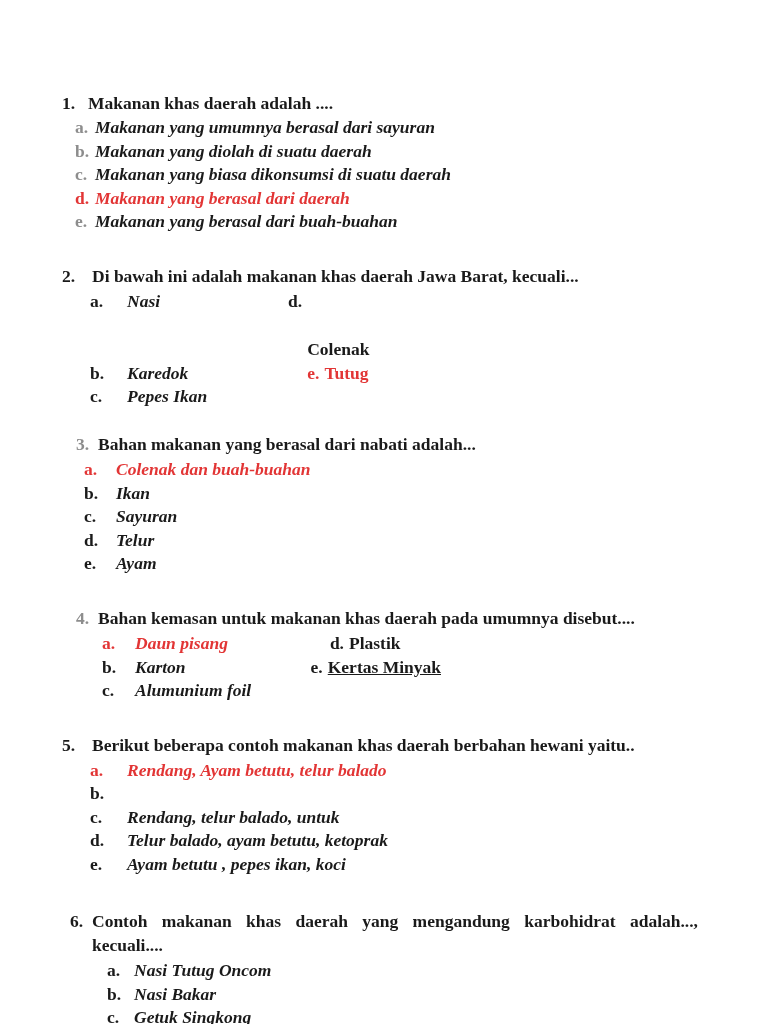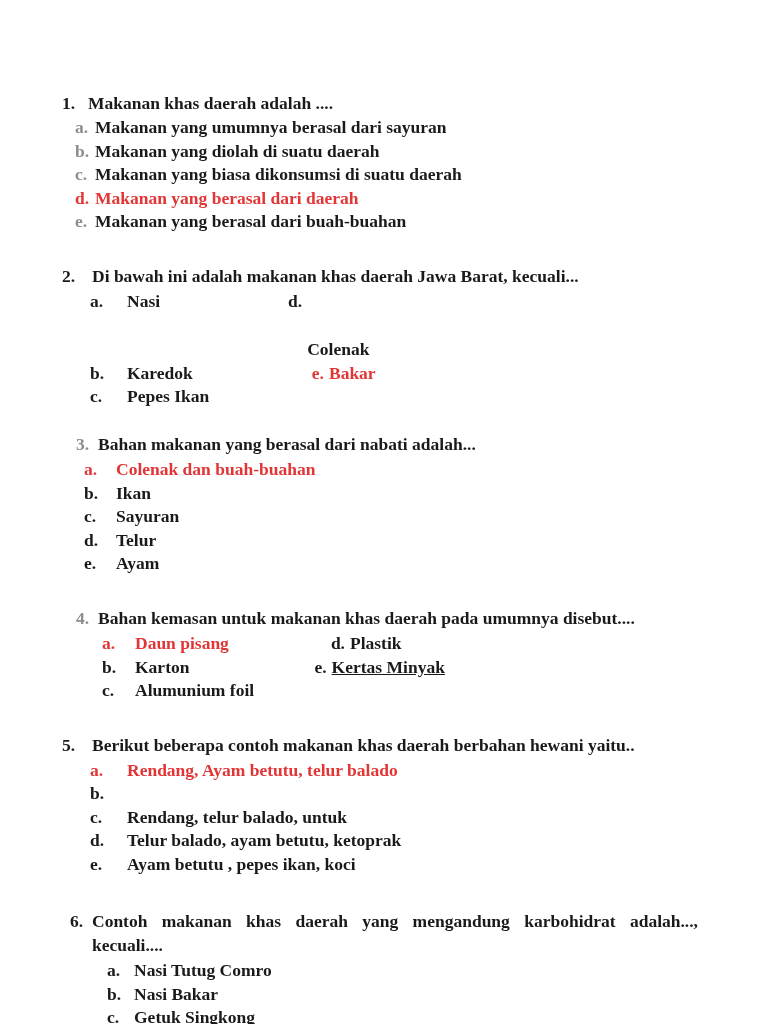--- a/index.html
+++ b/index.html
@@ -57,20 +57,21 @@
     font-size: 17.5px;
     line-height: 1.345;
   }
   .opt-letter {
     flex: 0 0 auto;
     white-space: pre;
   }
   .opt-text {
     flex: 0 0 auto;
     white-space: pre;
+    font-style: italic;
   }
   
   .c-black  { color: #1a1a1a; }
   .c-grey   { color: #8d8d8d; }
   .c-red    { color: #e23535; }
 
   
   
   .ind-q1 .q-num      { width: 26px; }
   .ind-q1 .opts       { padding-left: 13px; }
@@ -158,21 +159,21 @@
         <span class="opt-text c-black">Nasi</span>
         <span class="spacer-q2"></span>
         <span class="col-b c-black">d.</span>
         <span class="col-b c-black" style="padding-left:5px;margin-top:48px;">Colenak</span>
       </div>
       <div class="opt-row two-col">
         <span class="opt-letter c-black">b.</span>
         <span class="opt-text c-black">Karedok</span>
         <span class="spacer-q2" style="width:119px;"></span>
         <span class="col-b c-red">e.</span>
-        <span class="col-b c-red" style="padding-left:5px;">Bakar</span>
+        <span class="col-b c-red" style="padding-left:5px;">Tutug</span>
       </div>
       <div class="opt-row">
         <span class="opt-letter c-black">c.</span>
         <span class="opt-text c-black">Pepes Ikan</span>
       </div>
     </div>
   </div>
 
   <div class="gap-sm"></div>
 
@@ -267,21 +268,21 @@
   <div class="gap-lg"></div>
 
   <div class="q-block ind-q6">
     <div class="q-line">
       <span class="q-num c-black">6.</span>
       <span class="q-text justify">Contoh makanan khas daerah yang mengandung karbohidrat adalah..., kecuali....</span>
     </div>
     <div class="opts">
       <div class="opt-row">
         <span class="opt-letter c-black">a.</span>
-        <span class="opt-text c-black">Nasi Tutug Comro</span>
+        <span class="opt-text c-black">Nasi Tutug Oncom</span>
       </div>
       <div class="opt-row">
         <span class="opt-letter c-black">b.</span>
         <span class="opt-text c-black">Nasi Bakar</span>
       </div>
       <div class="opt-row">
         <span class="opt-letter c-black">c.</span>
         <span class="opt-text c-black">Getuk Singkong</span>
       </div>
       <div class="opt-row">

